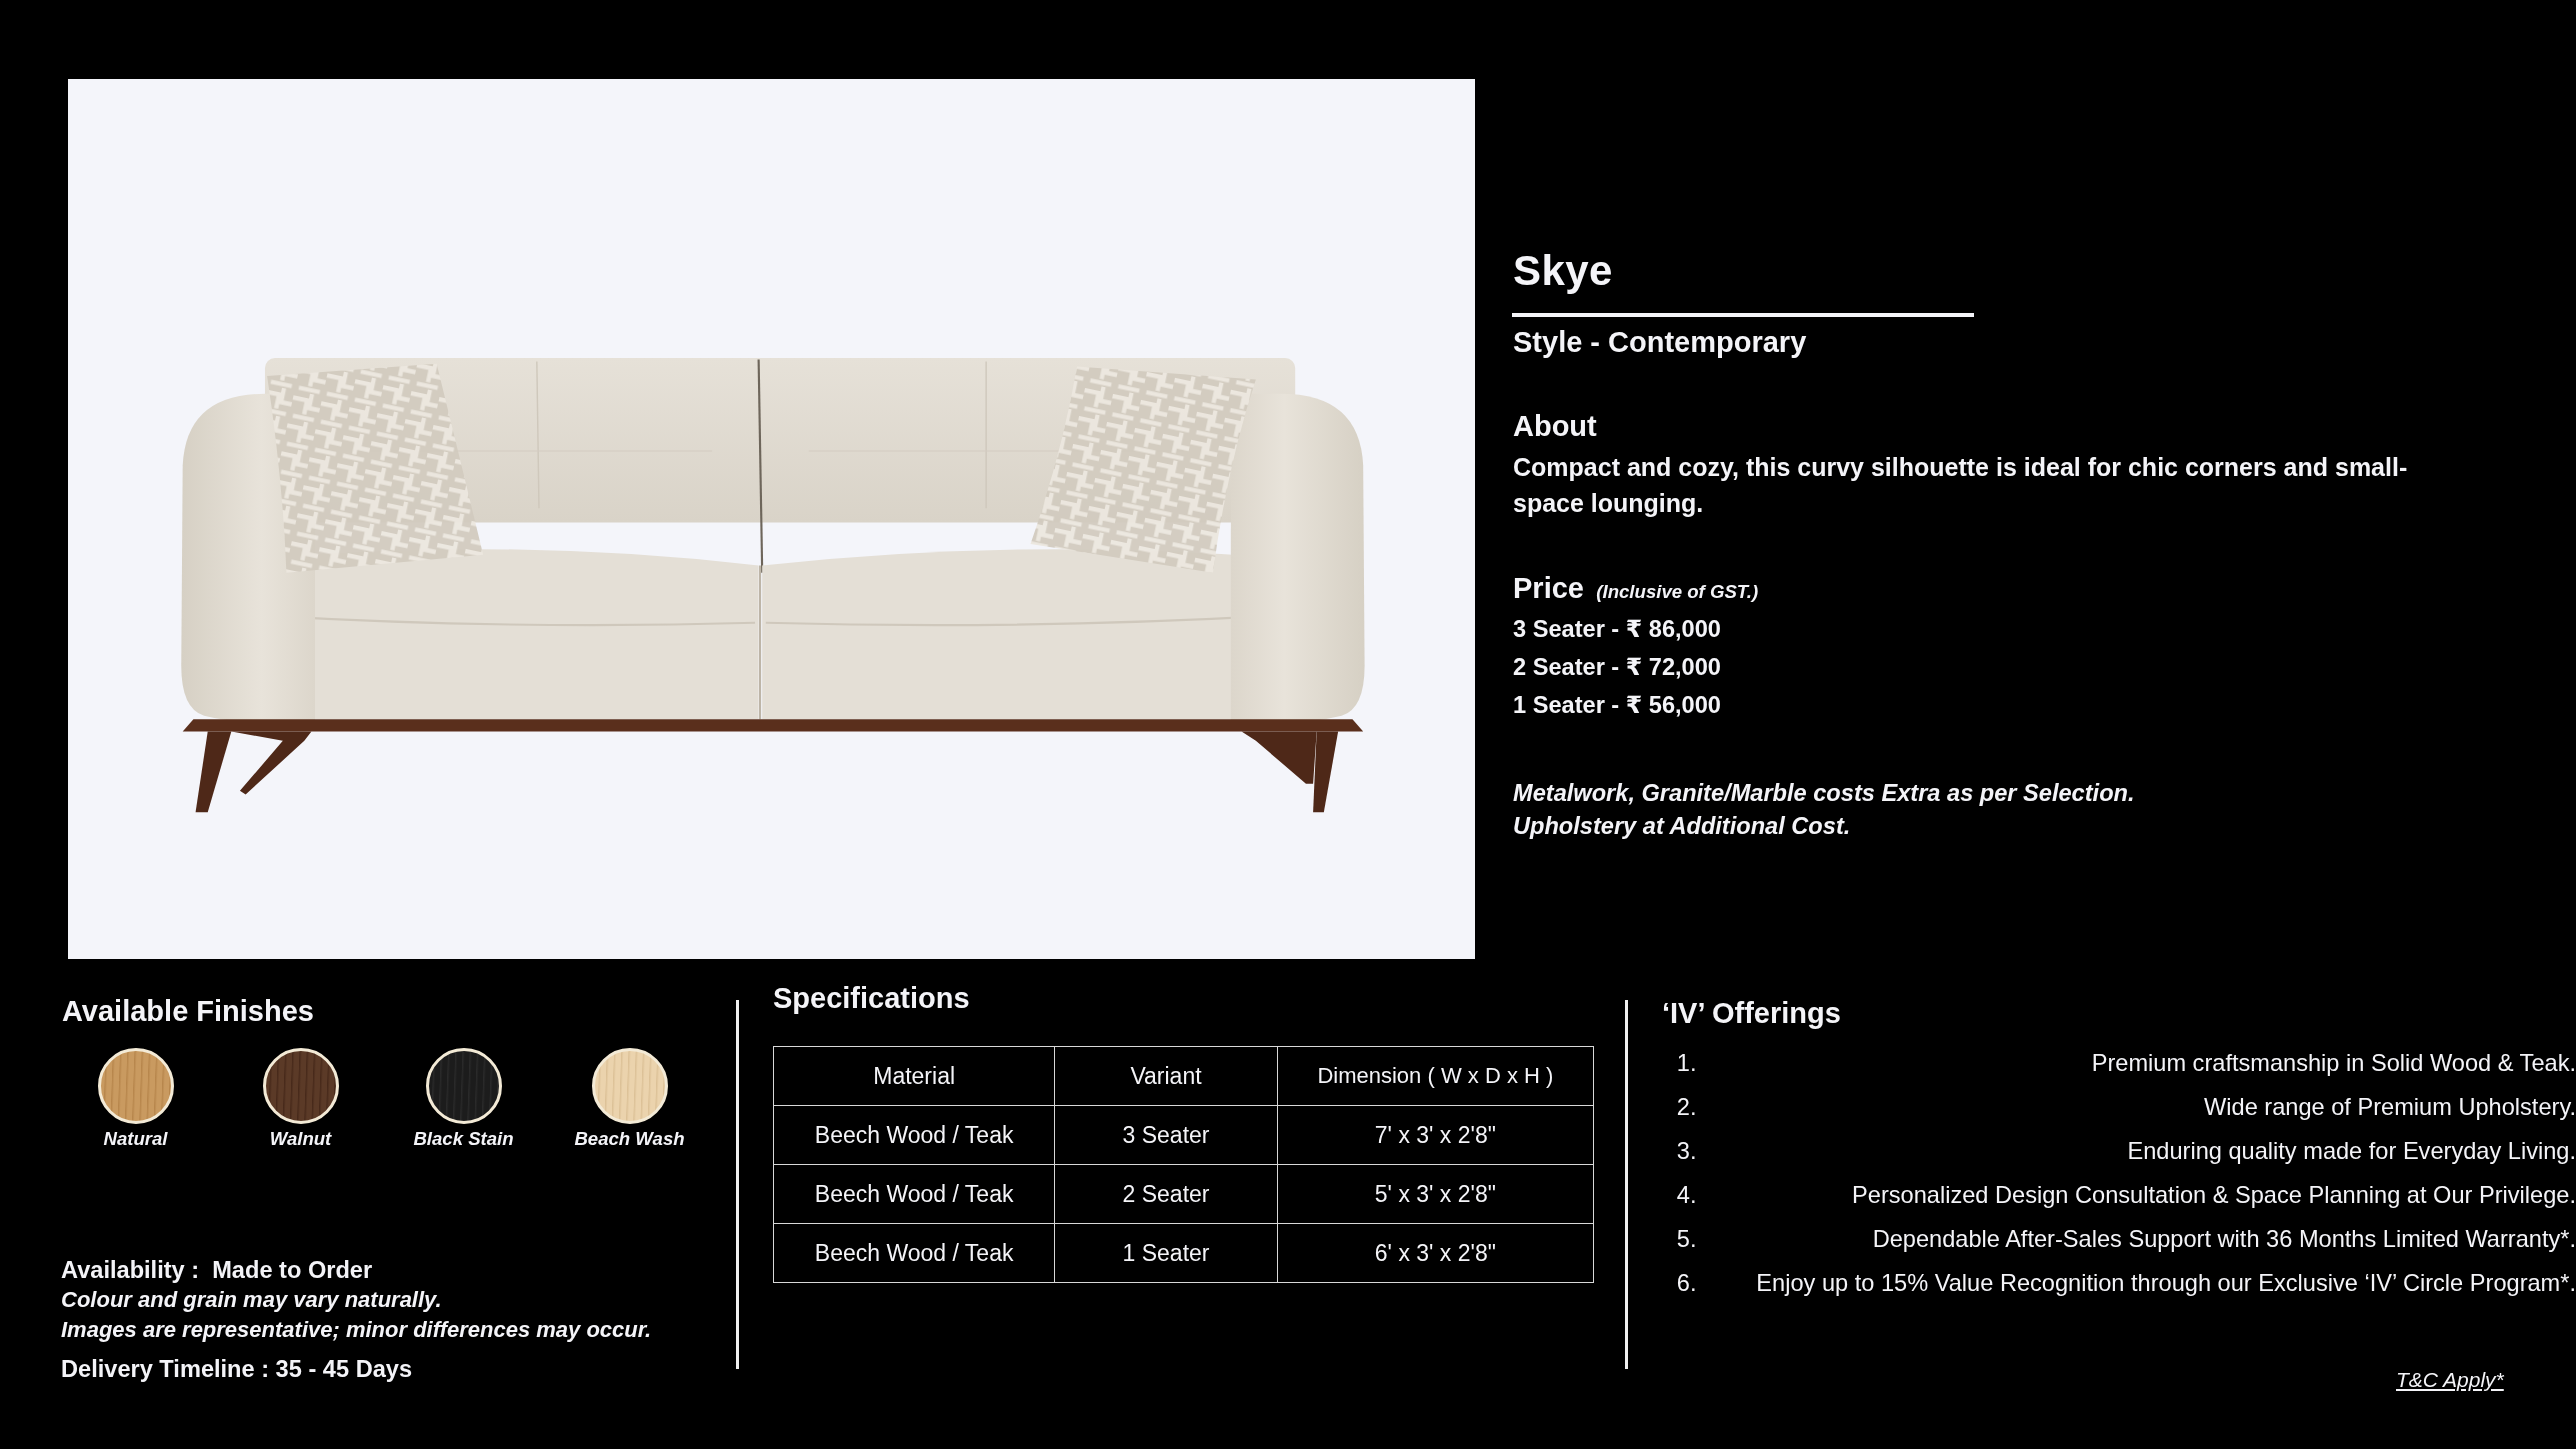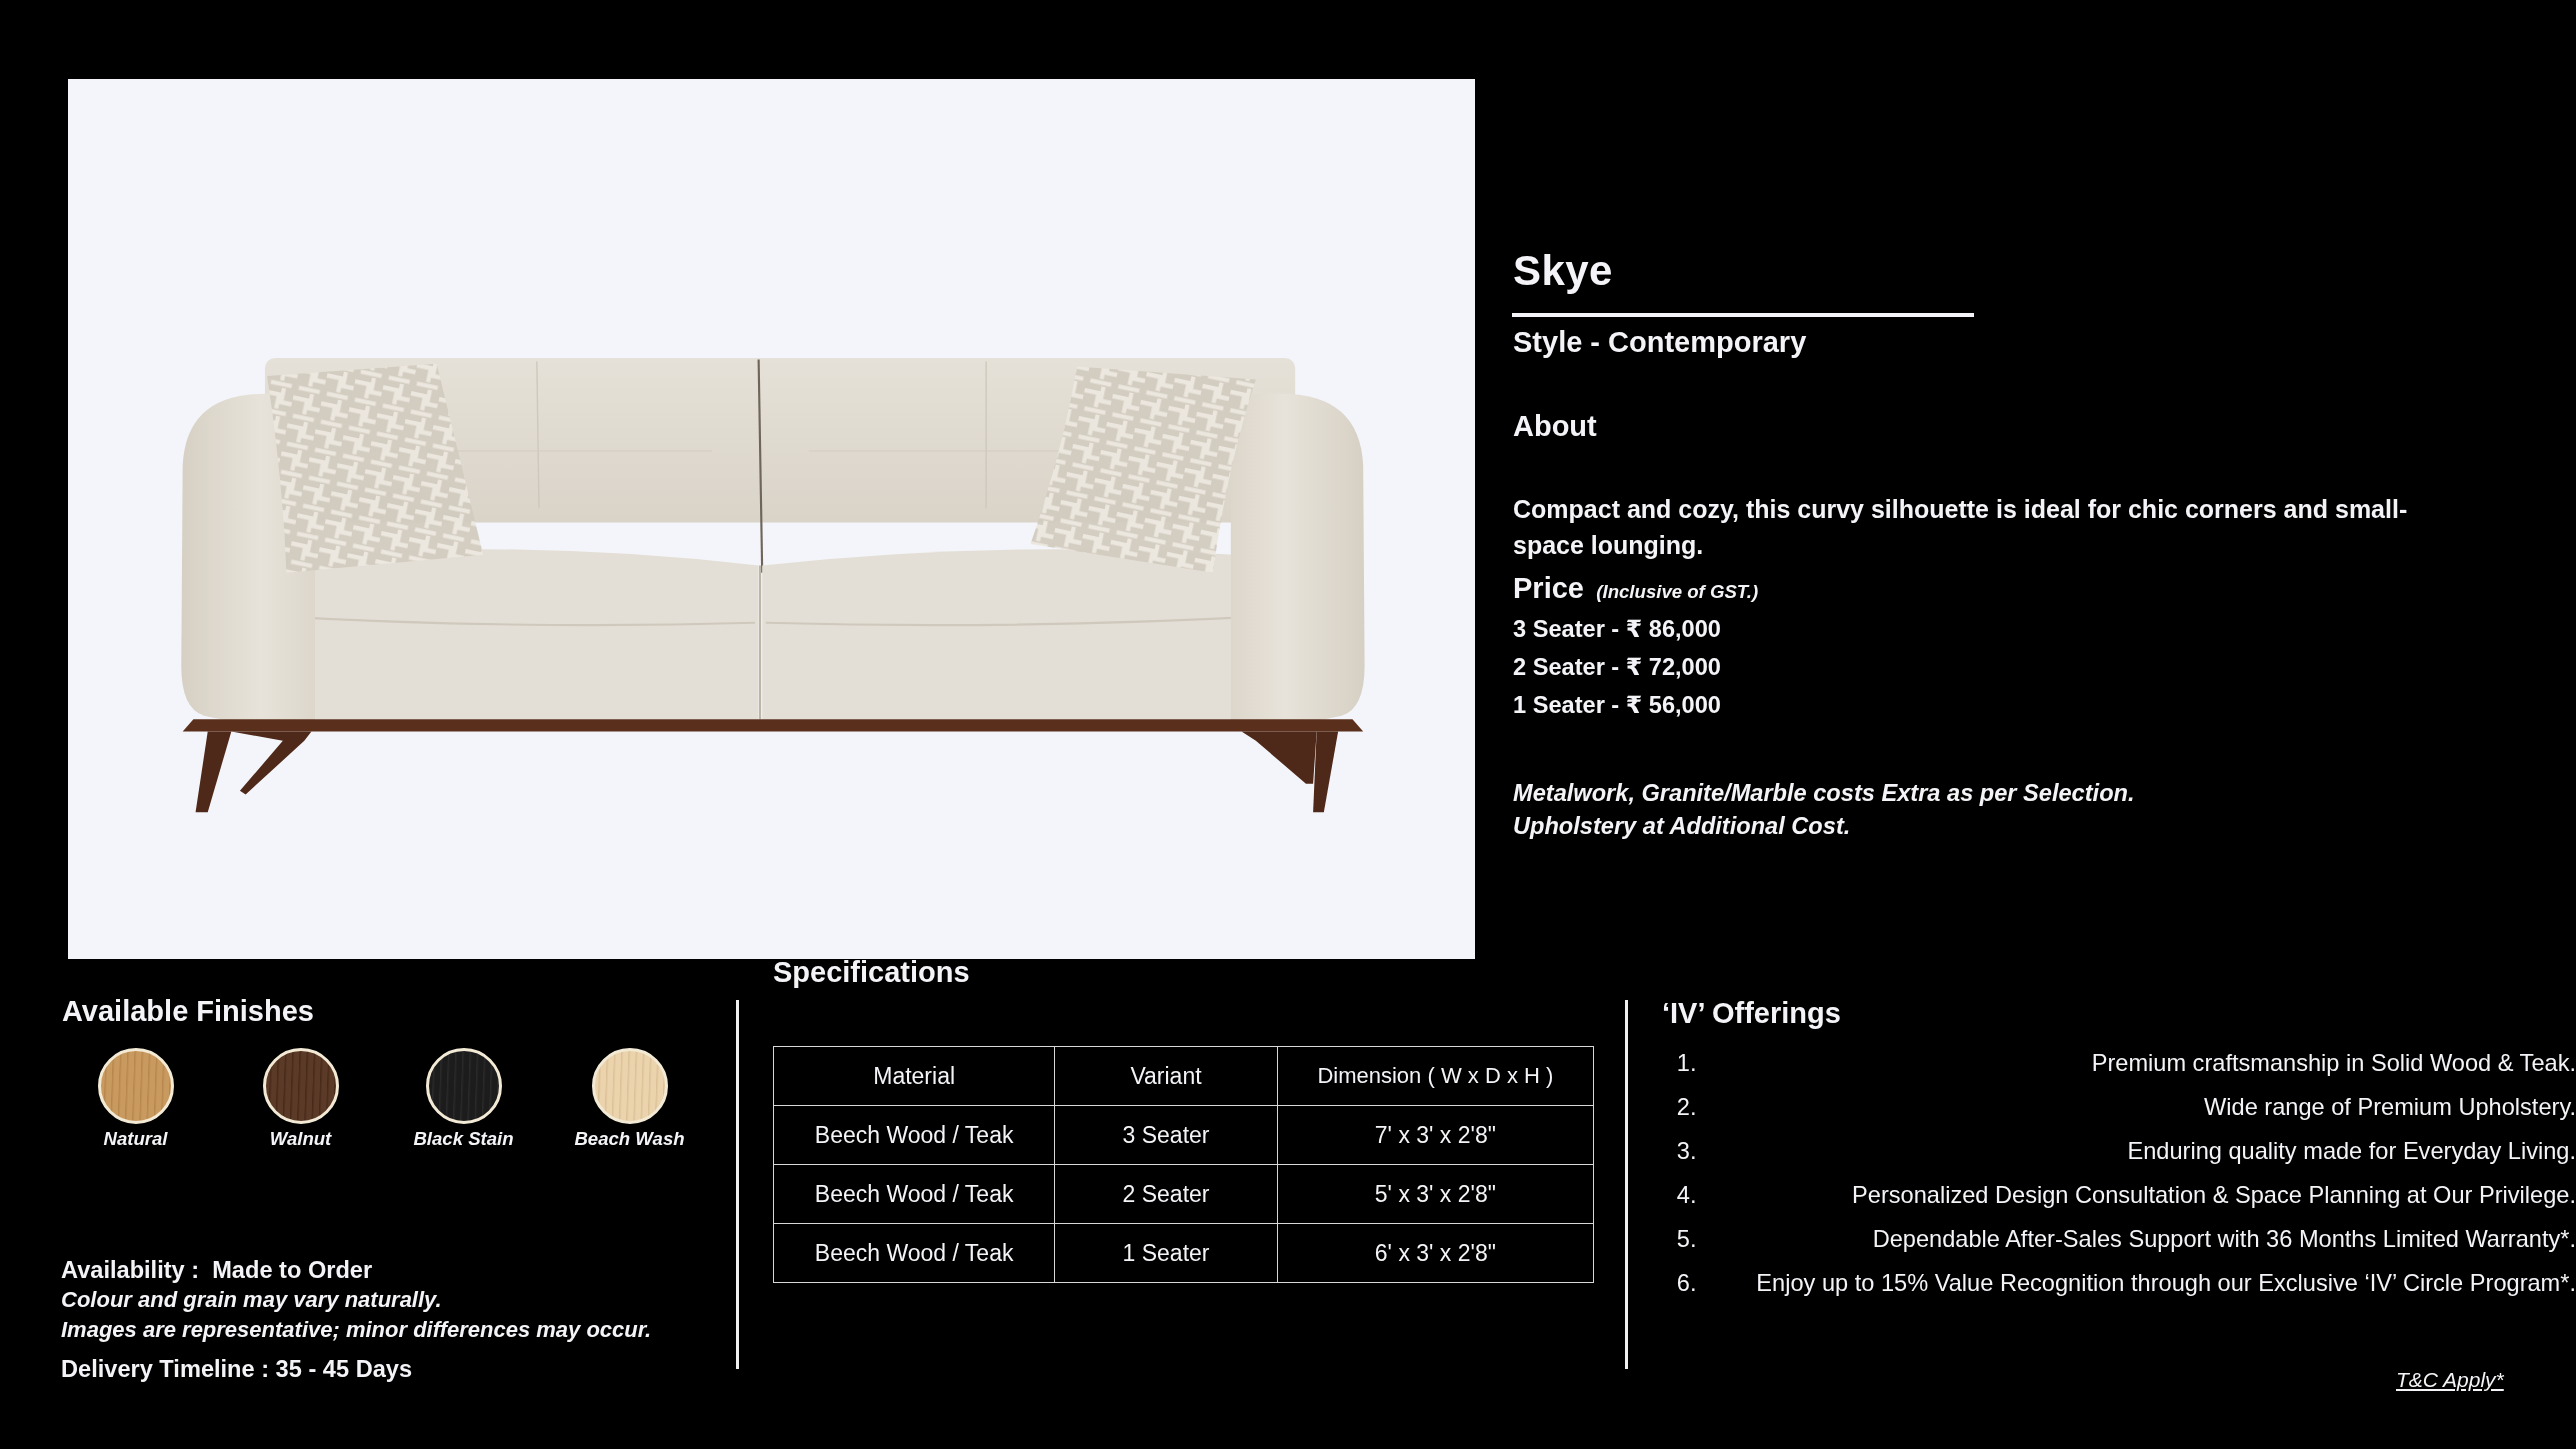--- a/index.html
+++ b/index.html
@@ -15,38 +15,38 @@
     left:68px; top:79px; width:1407px; height:880px;
     background:#f4f5fa;
   }
   #image-panel svg { position:absolute; left:0; top:0; }
 
   
   .title { left:1513px; top:247px; font-size:42px; font-weight:700; letter-spacing:0.4px; }
   .title-rule { left:1512px; top:313px; width:462px; height:3.6px; background:#f4f4f8; }
   .style-line { left:1513px; top:326px; font-size:29px; font-weight:700; }
   .h-about { left:1513px; top:410px; font-size:29px; font-weight:700; }
-  .about-text { left:1513px; top:449px; width:930px; font-size:25px; font-weight:700; line-height:36px;margin-top:42px; }
+  .about-text { left:1513px; top:449px; width:930px; font-size:25px; font-weight:700; line-height:36px; }
   .h-price { left:1513px; top:572px; font-size:29px; font-weight:700; white-space:nowrap; }
   .h-price .note { font-size:18.6px; font-style:italic; font-weight:700; margin-left:4.3px; }
   .price-list { left:1513px; top:610px; font-size:23.6px; font-weight:700; line-height:38px; }
   .extra-notes { left:1513px; top:777px; font-size:23.6px; font-weight:700; font-style:italic; line-height:33px; }
 
   
   .h-finishes { left:62px; top:995px; font-size:29px; font-weight:700; }
   .swatch { width:70px; height:70px; border-radius:50%; border:3.6px solid #f3ead6; top:1048px; }
   .swatch-label { top:1128px; width:143px; text-align:center; font-size:18.6px; font-weight:700; font-style:italic; }
   .avail { left:61px; top:1188px; font-size:23.6px; font-weight:700; line-height:33px; white-space:pre; }
   .disclaimer { left:61px; top:1285px; font-size:22px; font-weight:700; font-style:italic; line-height:30px; }
 
   
   .vdiv { width:2.9px; background:#f0f0f0; top:1000px; height:369px; }
 
   
-  .h-specs { left:773px; top:956px; font-size:29px; font-weight:700; }
+  .h-specs { left:773px; top:982px; font-size:29px; font-weight:700; }
   table.specs {
     position:absolute; left:773px; top:1046px; width:821px;
     border-collapse:collapse; color:#f4f4f8;
   }
   table.specs th, table.specs td {
     border:1.4px solid #d8d8d8; text-align:center; font-weight:400;
     font-size:23px; height:58px; padding:0;
   }
   table.specs th.c-dim { font-size:22px; }
 

